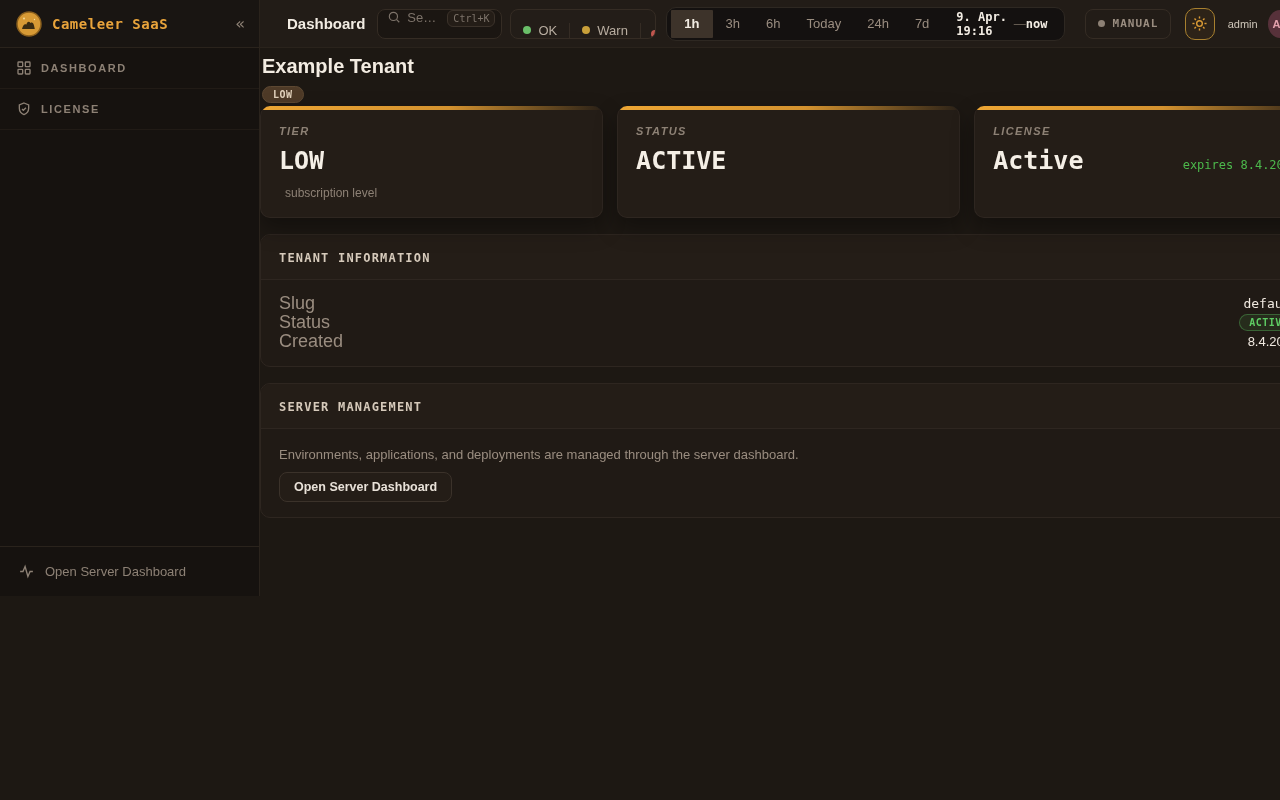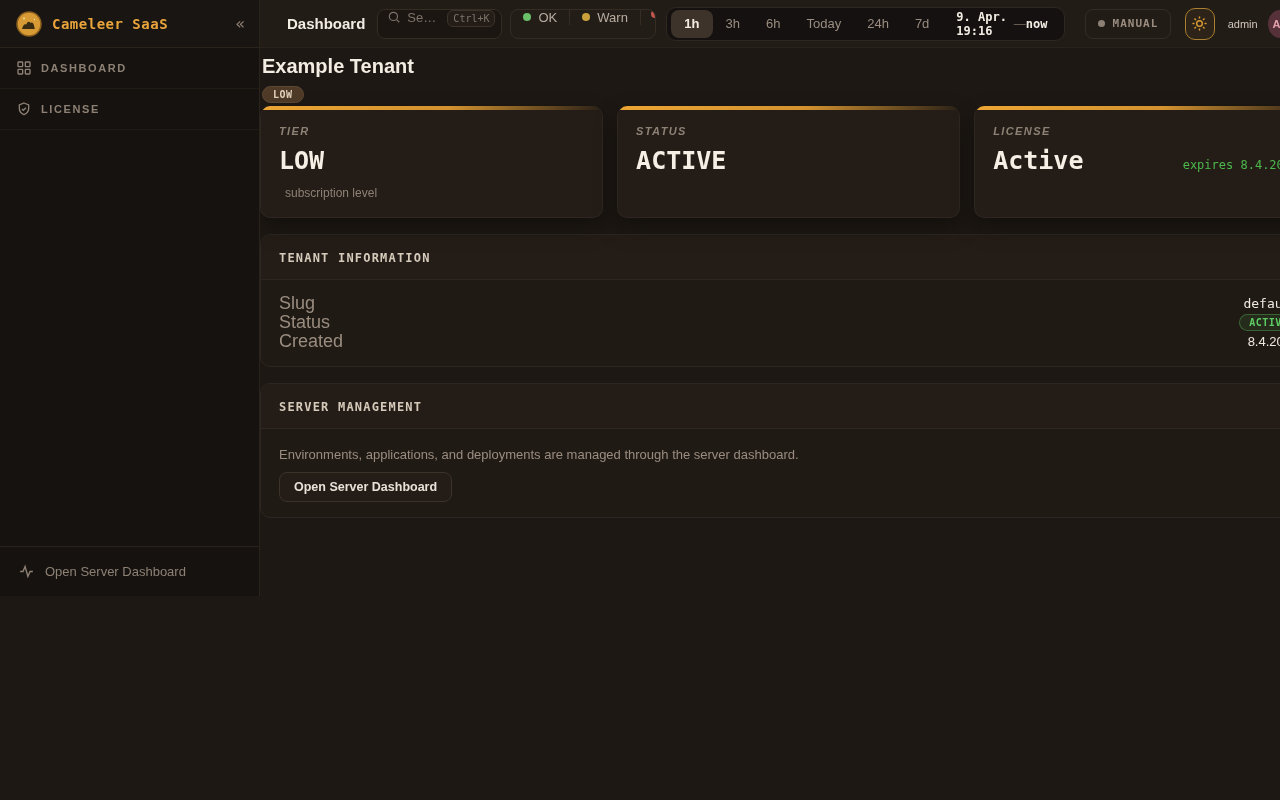--- a/index.html
+++ b/index.html
@@ -73,39 +73,39 @@
   }
   .search-input::placeholder { color:#7d736a; }
   .kbd {
     font-family:"DejaVu Sans Mono", monospace; font-size:10px; color:#7d736a;
     border:1px solid #3b322a; border-radius:6px; background:#241d17;
     padding:2px 5px;
   }
 
   .status-group {
     margin-left:8px; height:30px; border:1px solid #352c24; border-radius:8px;
-    background:#231d18; display:flex; align-items:flex-start; overflow:hidden;
+    background:#231d18; display:flex; align-items:flex-end; overflow:hidden;
   }
   .status-seg {
     display:flex; align-items:center; gap:7px; padding:0 12px;
     border-right:1px solid #352c24; color:#b8ada0; font-size:13px; cursor:pointer;
   }
   .status-seg:last-child { border-right:none; padding:0 10px; }
   .dot { width:8px; height:8px; border-radius:50%; display:inline-block; }
   .dot-ok   { background:#6abf69; }
   .dot-warn { background:#c9a03a; }
   .dot-crit { background:#c0564e; }
 
   .time-group {
     margin-left:10px; height:34px; border:1px solid #2e2822; border-radius:10px;
     background:#141110; display:flex; align-items:center; padding:0 4px;
   }
   .time-btn {
     height:28px; border:none; background:transparent; color:#9a8d80;
-    font-size:13px; padding:0 13px; border-radius:8px; cursor:pointer;
+    font-size:13px; padding:0 13px; border-radius:1px; cursor:pointer;
     font-family:"Liberation Sans", sans-serif;
   }
   .time-btn.active { background:#3d332a; color:#f2ece3; font-weight:bold; }
   .time-range {
     display:flex; align-items:center; padding:0 12px 0 14px; cursor:pointer;
   }
   .time-from, .time-to {
     font-family:"DejaVu Sans Mono", monospace; font-weight:bold;
     font-size:12px; color:#f2ece3;
   }

